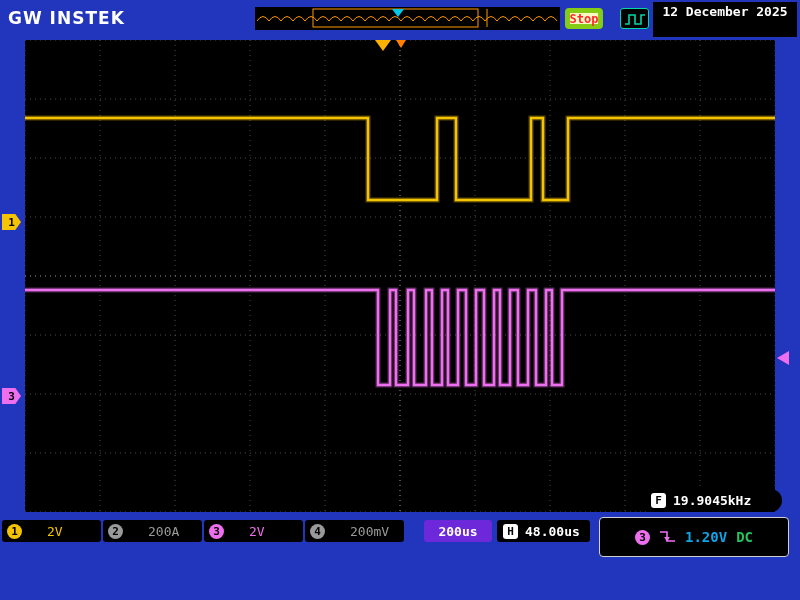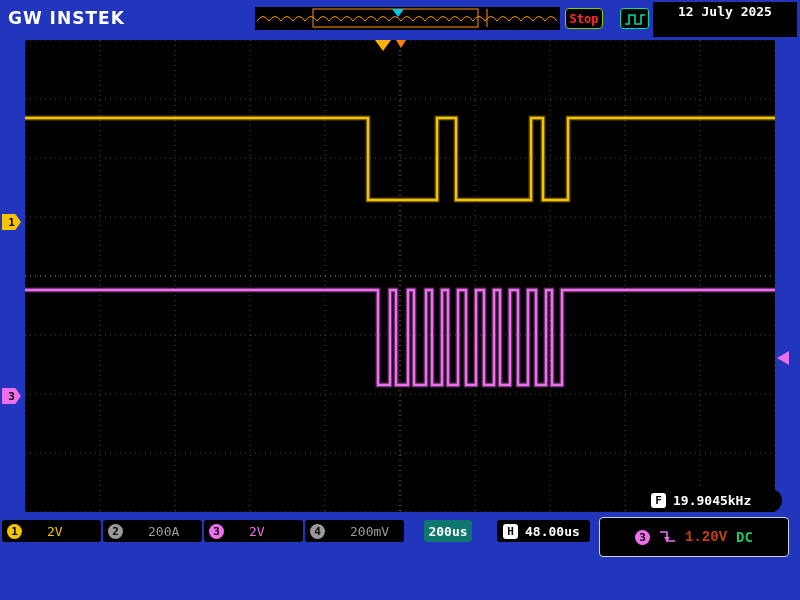--- a/index.html
+++ b/index.html
@@ -2,22 +2,22 @@
 <html><head>
 <meta charset="utf-8">
 <style>
   html,body{margin:0;padding:0;background:#000;}
   .scope{position:relative;width:800px;height:600px;background:#2135bd;overflow:hidden;
          font-family:"DejaVu Sans Mono","Liberation Mono",monospace;}
   
   .brand{position:absolute;left:8px;top:8px;color:#fff;font-family:"DejaVu Sans","Liberation Sans",sans-serif;
          font-weight:bold;font-size:17px;letter-spacing:1px;}
   .preview{position:absolute;left:255px;top:7px;width:305px;height:23px;background:#000;}
-  .stopbtn{position:absolute;left:565px;top:8px;width:38px;height:21px;background:#000000;
-           border:1px solid #84cc16;border-radius:4px;color:#ff2a2a;font-size:12px;font-weight:bold;
+  .stopbtn{position:absolute;left:565px;top:8px;width:38px;height:21px;background:#fef9c3;
+           border:5px solid #84cc16;border-radius:4px;color:#ff2a2a;font-size:12px;font-weight:bold;
            display:flex;align-items:center;justify-content:center;box-sizing:border-box;}
   .trigmode{position:absolute;left:620px;top:8px;width:29px;height:21px;background:#000;
             border:1px solid #00d8a8;border-radius:3px;display:flex;align-items:center;justify-content:center;box-sizing:border-box;}
   .dt{position:absolute;left:653px;top:2px;width:144px;height:35px;background:#000;color:#fff;
       font-size:13px;font-weight:bold;text-align:center;line-height:17px;padding-top:1px;box-sizing:border-box;}
   
   .screen{position:absolute;left:25px;top:40px;width:750px;height:472px;background:#000;}
   .tpos{position:absolute;left:375px;top:40px;width:0;height:0;border-left:8px solid transparent;
         border-right:8px solid transparent;border-top:11px solid #ffb000;}
   .tpos2{position:absolute;left:396px;top:40px;width:0;height:0;border-left:5px solid transparent;
@@ -35,21 +35,21 @@
          display:flex;align-items:center;justify-content:center;flex:none;}
   
   .chbox{position:absolute;top:520px;height:22px;width:99px;background:#000;border-radius:3px;
          display:flex;align-items:center;gap:6px;padding:0 5px;box-sizing:border-box;}
   .cnum{width:15px;height:15px;border-radius:50%;color:#000;font-size:11px;font-weight:bold;
         display:flex;align-items:center;justify-content:center;flex:none;}
   .coup{width:13px;flex:none;}
   .coup .a{border-top:2px solid currentColor;margin-bottom:2px;}
   .coup .b{border-top:2px dashed currentColor;}
   .cscale{font-size:13px;font-weight:normal;color:currentColor;}
-  .tbase{position:absolute;left:424px;top:520px;width:48px;height:22px;background:#0f766e;border-radius:3px;
+  .tbase{position:absolute;left:424px;top:520px;width:68px;height:22px;background:#6d28d9;border-radius:3px;
          color:#fff;font-size:13px;font-weight:bold;display:flex;align-items:center;justify-content:center;}
   .hbox{position:absolute;left:497px;top:520px;width:93px;height:22px;background:#000;border-radius:3px;
         color:#fff;font-size:13px;font-weight:bold;display:flex;align-items:center;gap:7px;padding:0 6px;box-sizing:border-box;}
   .trigbox{position:absolute;left:599px;top:517px;width:190px;height:40px;background:#000;
            border:1px solid #d0d0d0;border-radius:4px;display:flex;align-items:center;justify-content:center;
            gap:9px;box-sizing:border-box;font-size:14px;font-weight:bold;}
 </style>
 </head>
 <body>
 
@@ -68,21 +68,21 @@
 
   <div class="stopbtn">Stop</div>
 
   <div class="trigmode">
     <svg width="22" height="14" viewBox="0 0 22 14">
       <polyline points="1,12 5,12 5,3 11,3 11,12 17,12 17,3 21,3" fill="none" stroke="#00d8a8" stroke-width="1.6"></polyline>
     </svg>
   </div>
 
   <div class="dt">
-    <div>12 July 2025</div>
+    <div>12 December 2025</div>
   </div>
 
   <div class="screen">
     <svg id="screen-svg" width="750" height="472" viewBox="0 0 750 472">
         <line x1="0" y1="0" x2="0" y2="472" stroke="#4d4d4d" stroke-width="1" stroke-dasharray="1,4"></line>
         <line x1="75" y1="0" x2="75" y2="472" stroke="#4d4d4d" stroke-width="1" stroke-dasharray="1,4"></line>
         <line x1="150" y1="0" x2="150" y2="472" stroke="#4d4d4d" stroke-width="1" stroke-dasharray="1,4"></line>
         <line x1="225" y1="0" x2="225" y2="472" stroke="#4d4d4d" stroke-width="1" stroke-dasharray="1,4"></line>
         <line x1="300" y1="0" x2="300" y2="472" stroke="#4d4d4d" stroke-width="1" stroke-dasharray="1,4"></line>
         <line x1="375" y1="0" x2="375" y2="472" stroke="#9a9a9a" stroke-width="1" stroke-dasharray="1,4"></line>
@@ -147,17 +147,17 @@
     <span class="badge">H</span>
     <span>48.00us</span>
   </div>
 
   <div class="trigbox">
     <span class="cnum" id="trg-num" style="background: rgb(238, 111, 238);">3</span>
     <svg width="17" height="16" viewBox="0 0 17 16">
       <polyline id="edge-pl" points="1,3 8,3 8,12 16,12" fill="none" stroke="#ee6fee" stroke-width="1.6"></polyline>
       <polygon id="edge-ar" points="5.2,8 10.8,8 8,13" fill="#ee6fee"></polygon>
     </svg>
-    <span id="trg-lvl" style="color: #c2410c; font-family: Liberation Mono, monospace;">1.20V</span>
+    <span id="trg-lvl" style="color: #0ea5e9;">1.20V</span>
     <span style="color:#22c55e">DC</span>
   </div>
 
 </div>
 
 </body></html>

